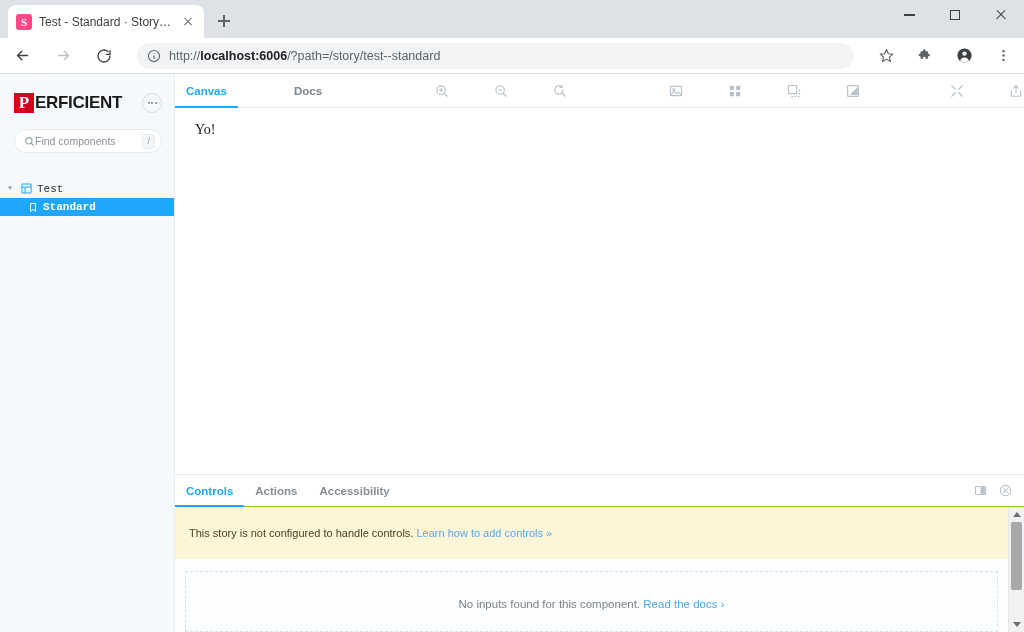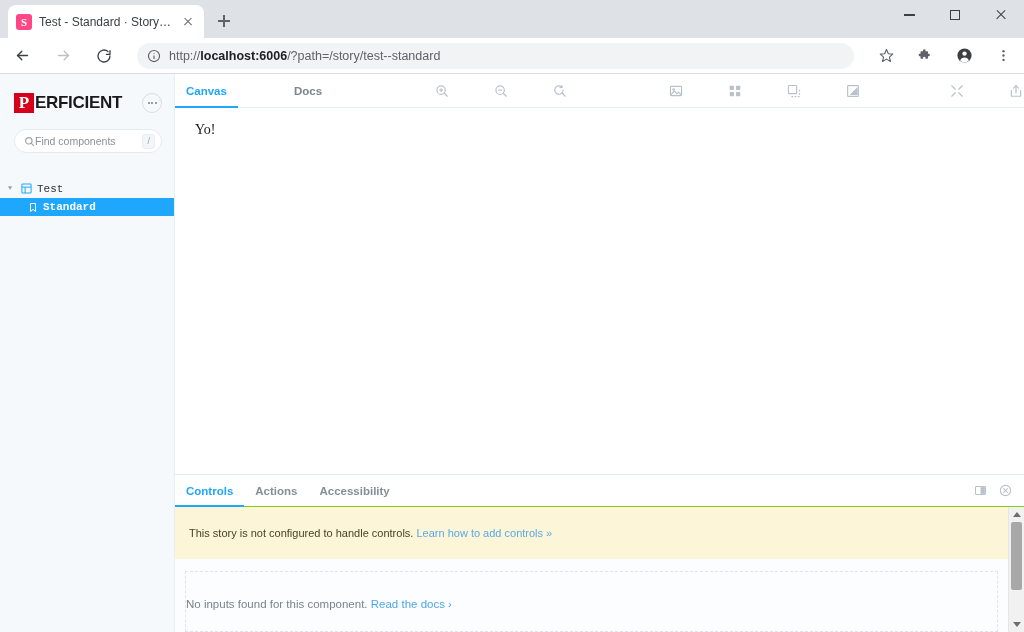--- a/index.html
+++ b/index.html
@@ -180,21 +180,21 @@
   .panel-body { flex: 1; display: flex; min-height: 0; }
   .panel-content { flex: 1; min-width: 0; display: flex; flex-direction: column; }
   .warn-bar {
     background: #fdf5d8; color: #4b4226; font-size: 11px;
     padding: 20px 14px; flex: 0 0 auto;
   }
   .warn-bar a { color: #5aa9e6; text-decoration: none; }
   .empty-wrap { flex: 1; background: #fcfdfe; padding: 12px 10px 0 10px; }
   .empty-box {
     border: 1px dashed #dde4eb; height: 100%;
-    display: flex; align-items: flex-start; 
+    display: flex; align-items: flex-start; justify-content: center;
     padding-top: 26px;
   }
   .empty-text { font-size: 11.5px; color: #7a838b; }
   .empty-text a { color: #4fa6e8; text-decoration: none; }
 
   
   .scrollbar {
     width: 16px; background: #f1f1f1; border-left: 1px solid #e6e6e6;
     display: flex; flex-direction: column; flex: 0 0 16px;
   }

